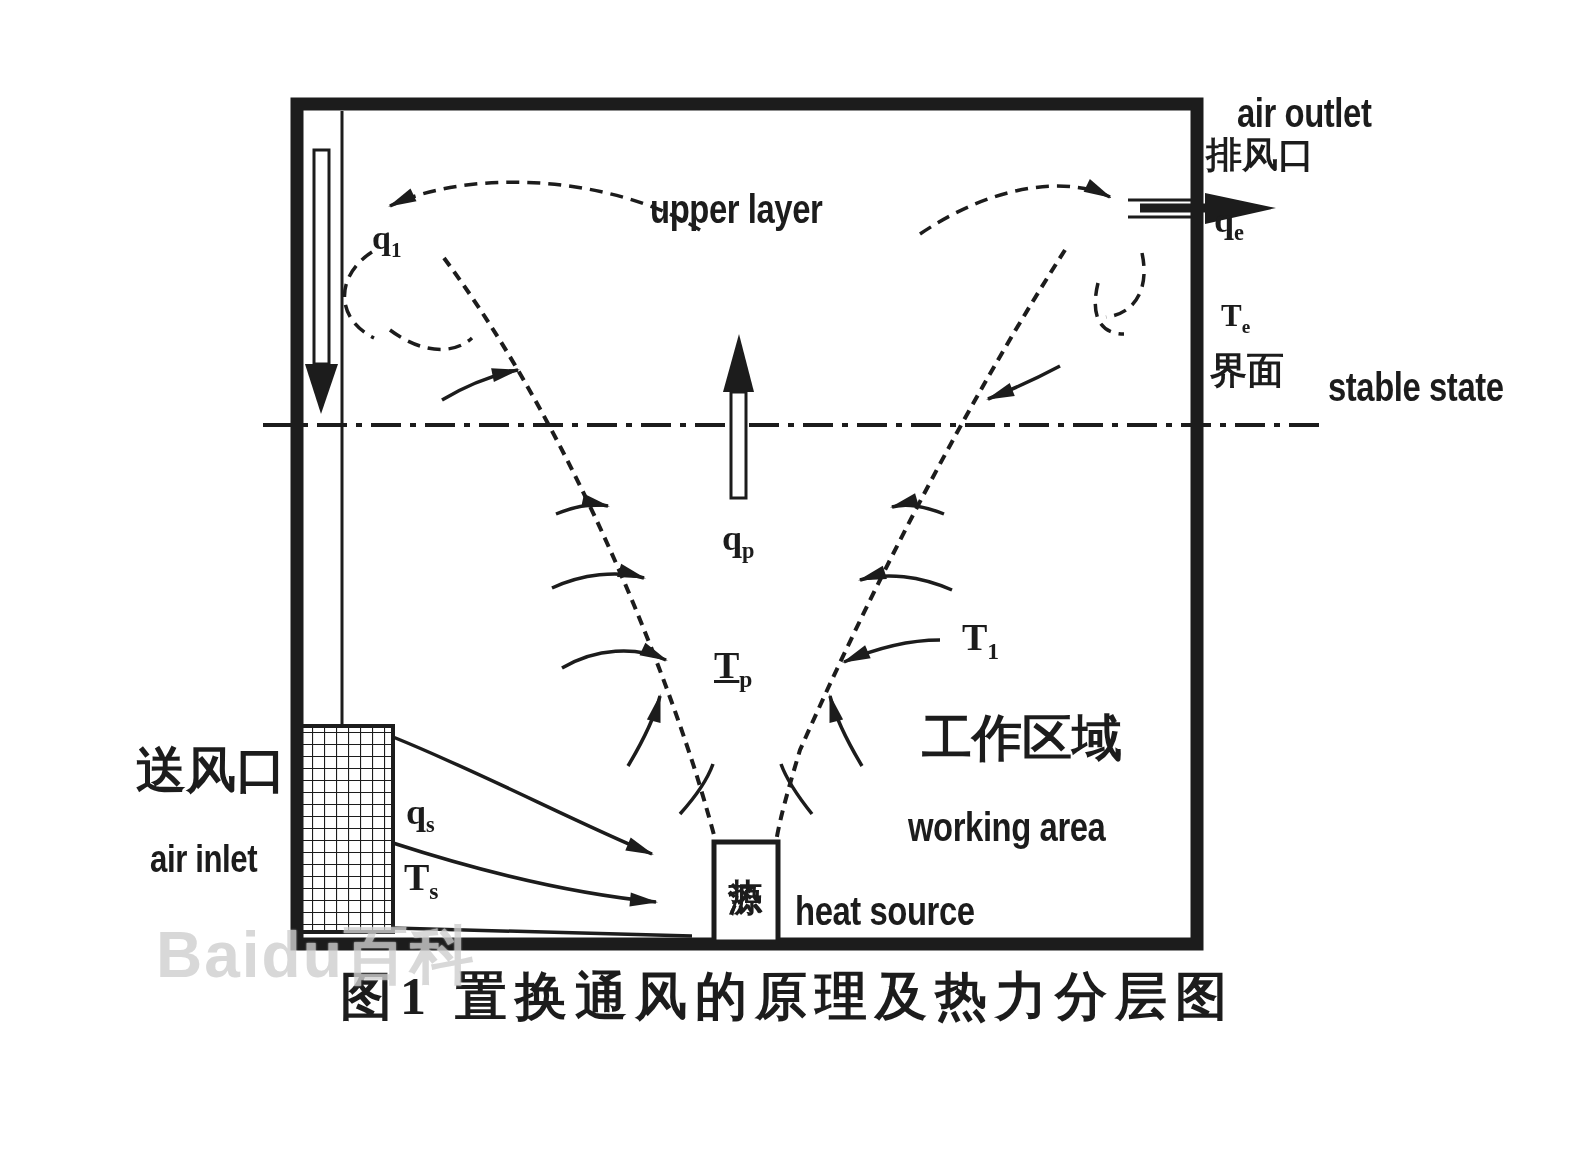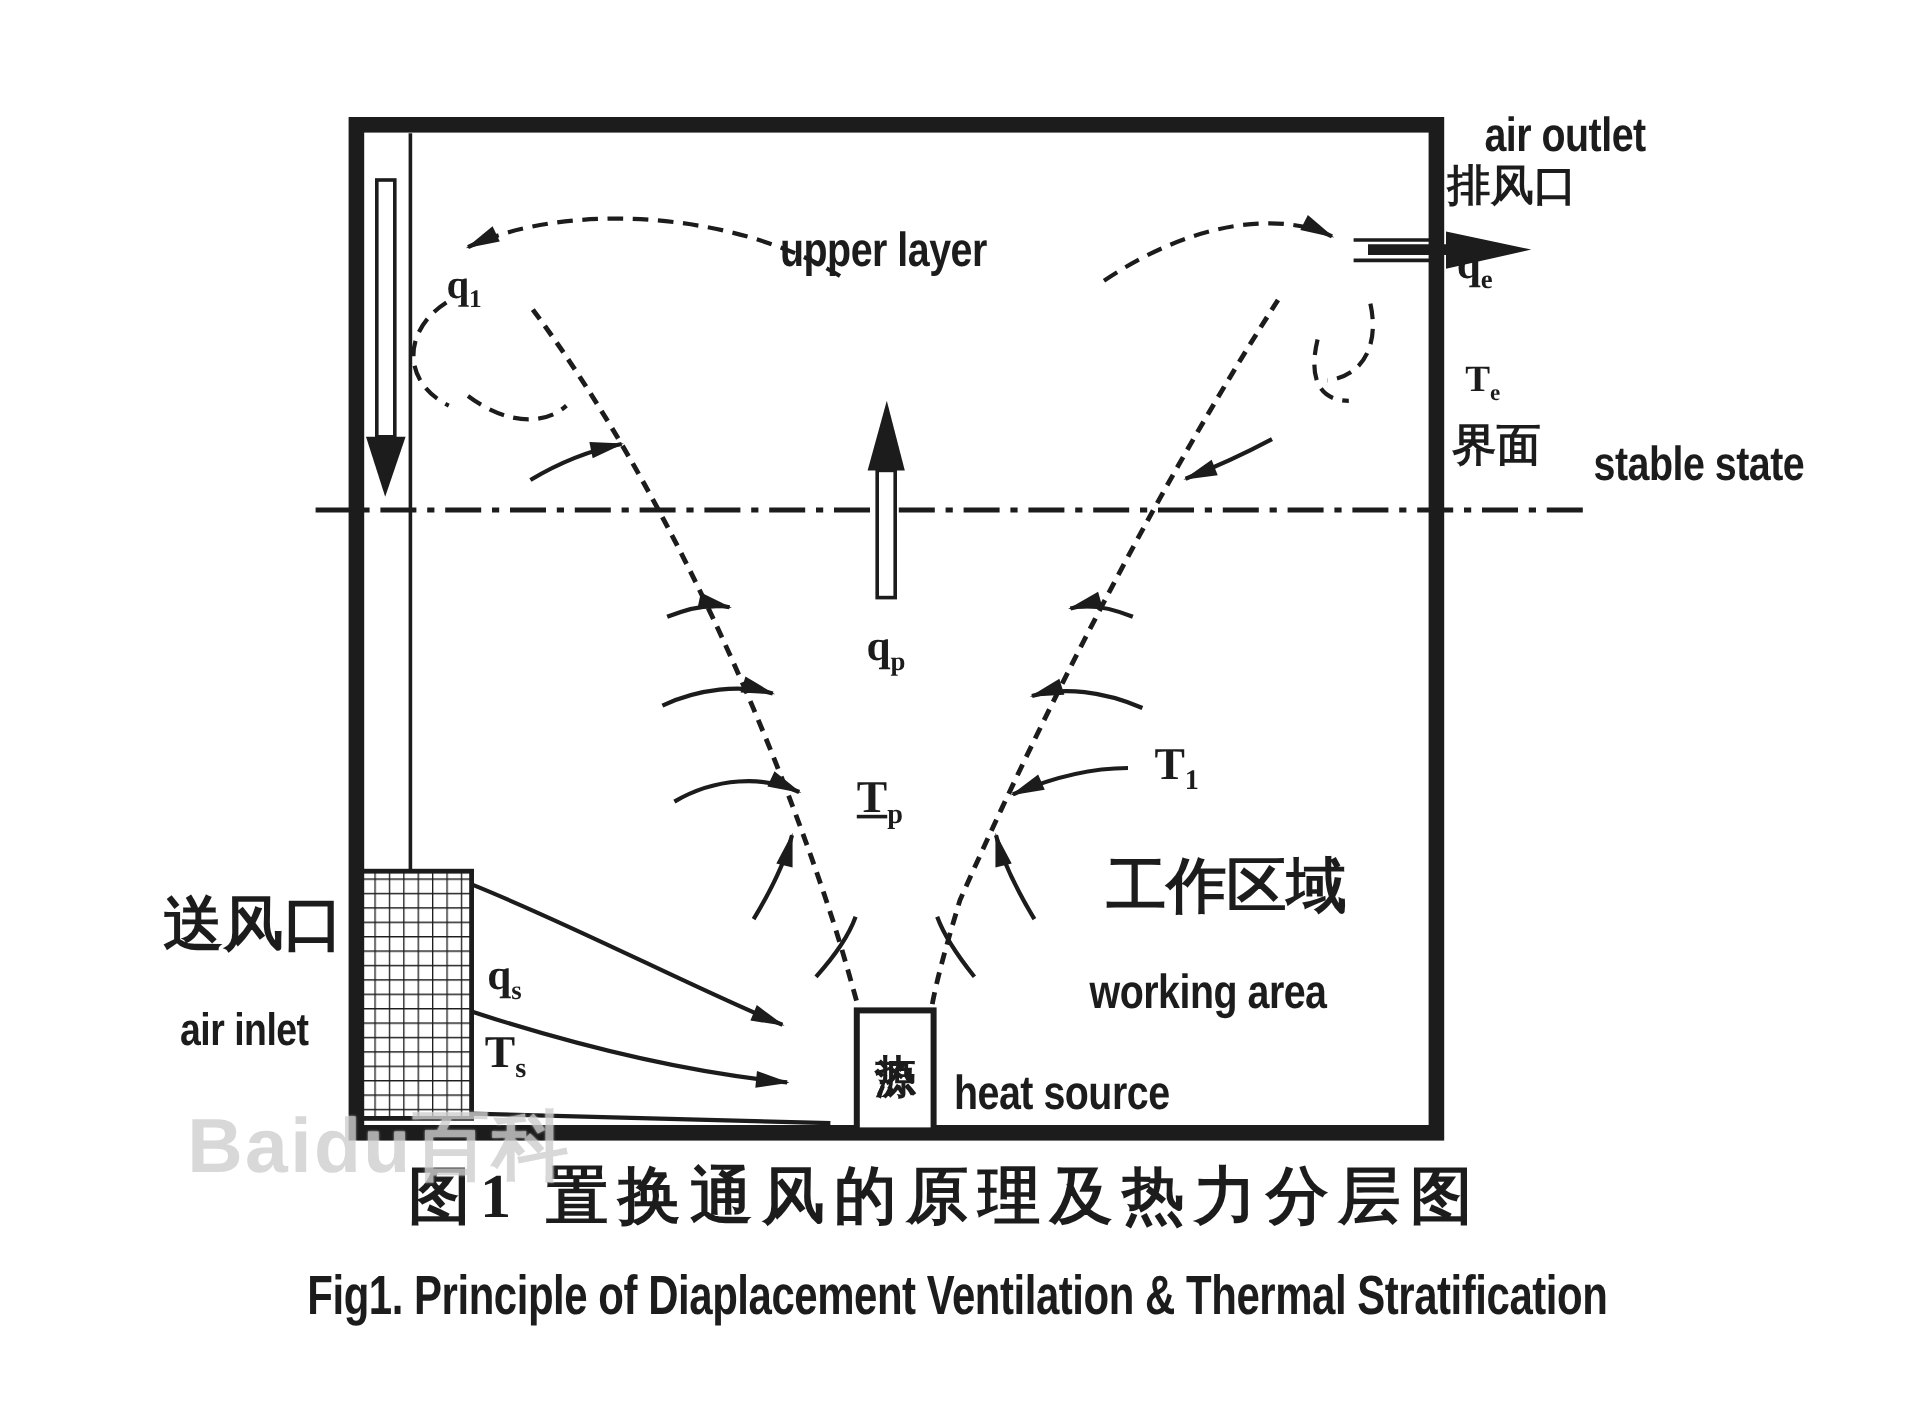--- a/index.html
+++ b/index.html
@@ -145,15 +145,14 @@
 
   <div class="lbl qt" style="left:406px; top:794px; font-size:36px;"><span>q</span><sub>s</sub></div>
   <div class="lbl qt" style="left:404px; top:858px; font-size:38px;"><span>T</span><sub>s</sub></div>
 
   <div class="lbl cn vert" style="left:727px; top:852px; font-size:34px;">热源</div>
   <div class="lbl en" style="left:795px; top:890px; font-size:40px;">heat source</div>
 
   <div class="watermark">Baidu百科</div>
 
   <div class="caption-cn">图1 置换通风的原理及热力分层图</div>
-  <div class="caption-en"><span>Fig1. Principle of Diaplacement Ventilation &amp; Thermal Stratification</span></div>
 
 </div>
 
 </body></html>

